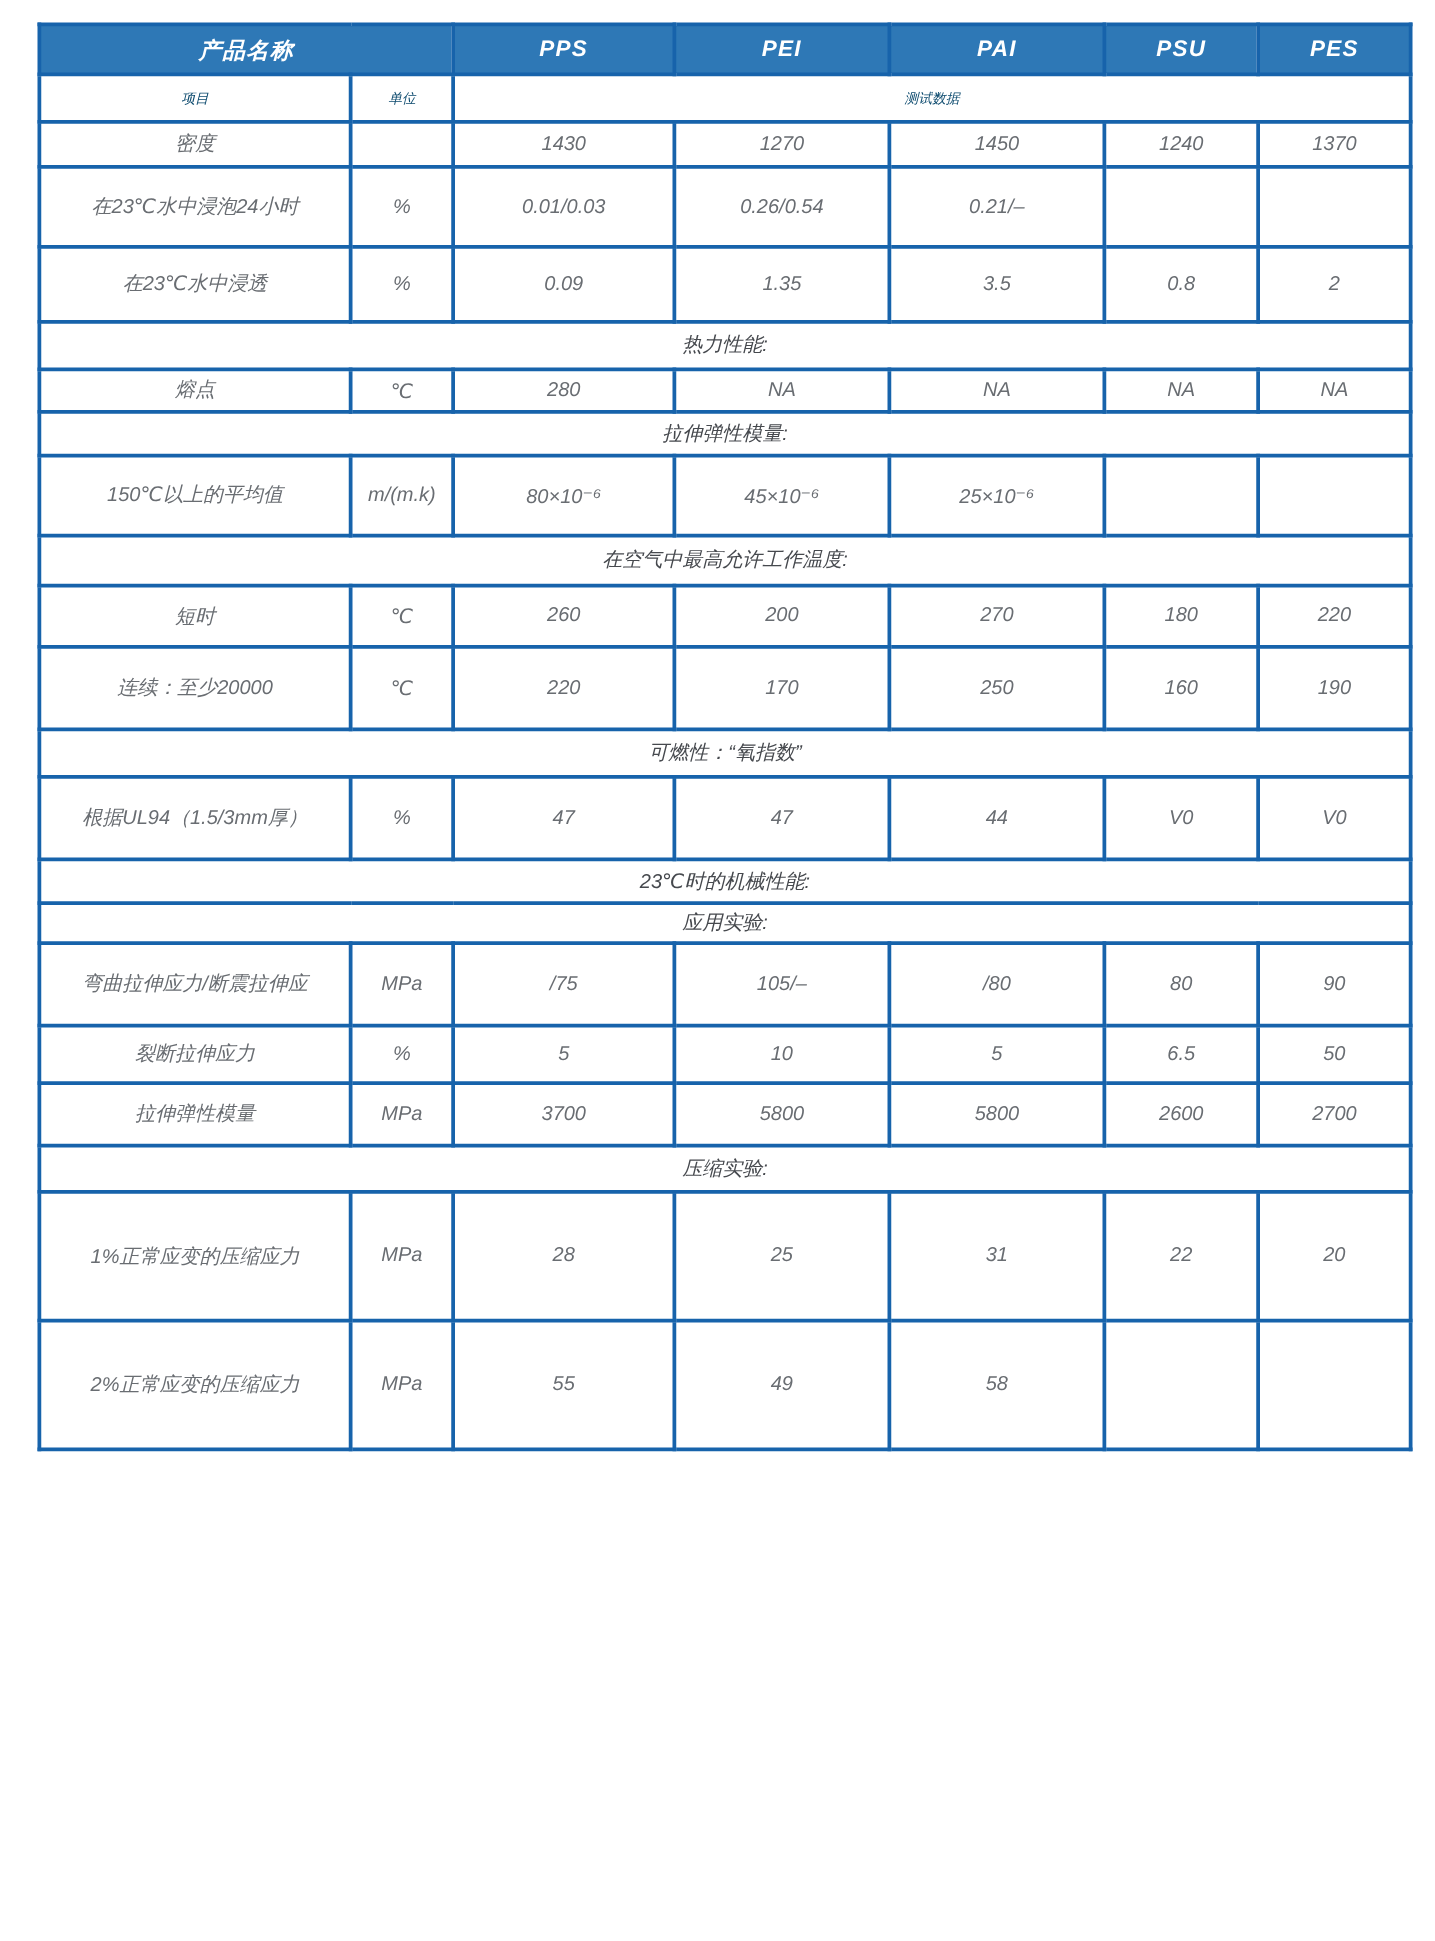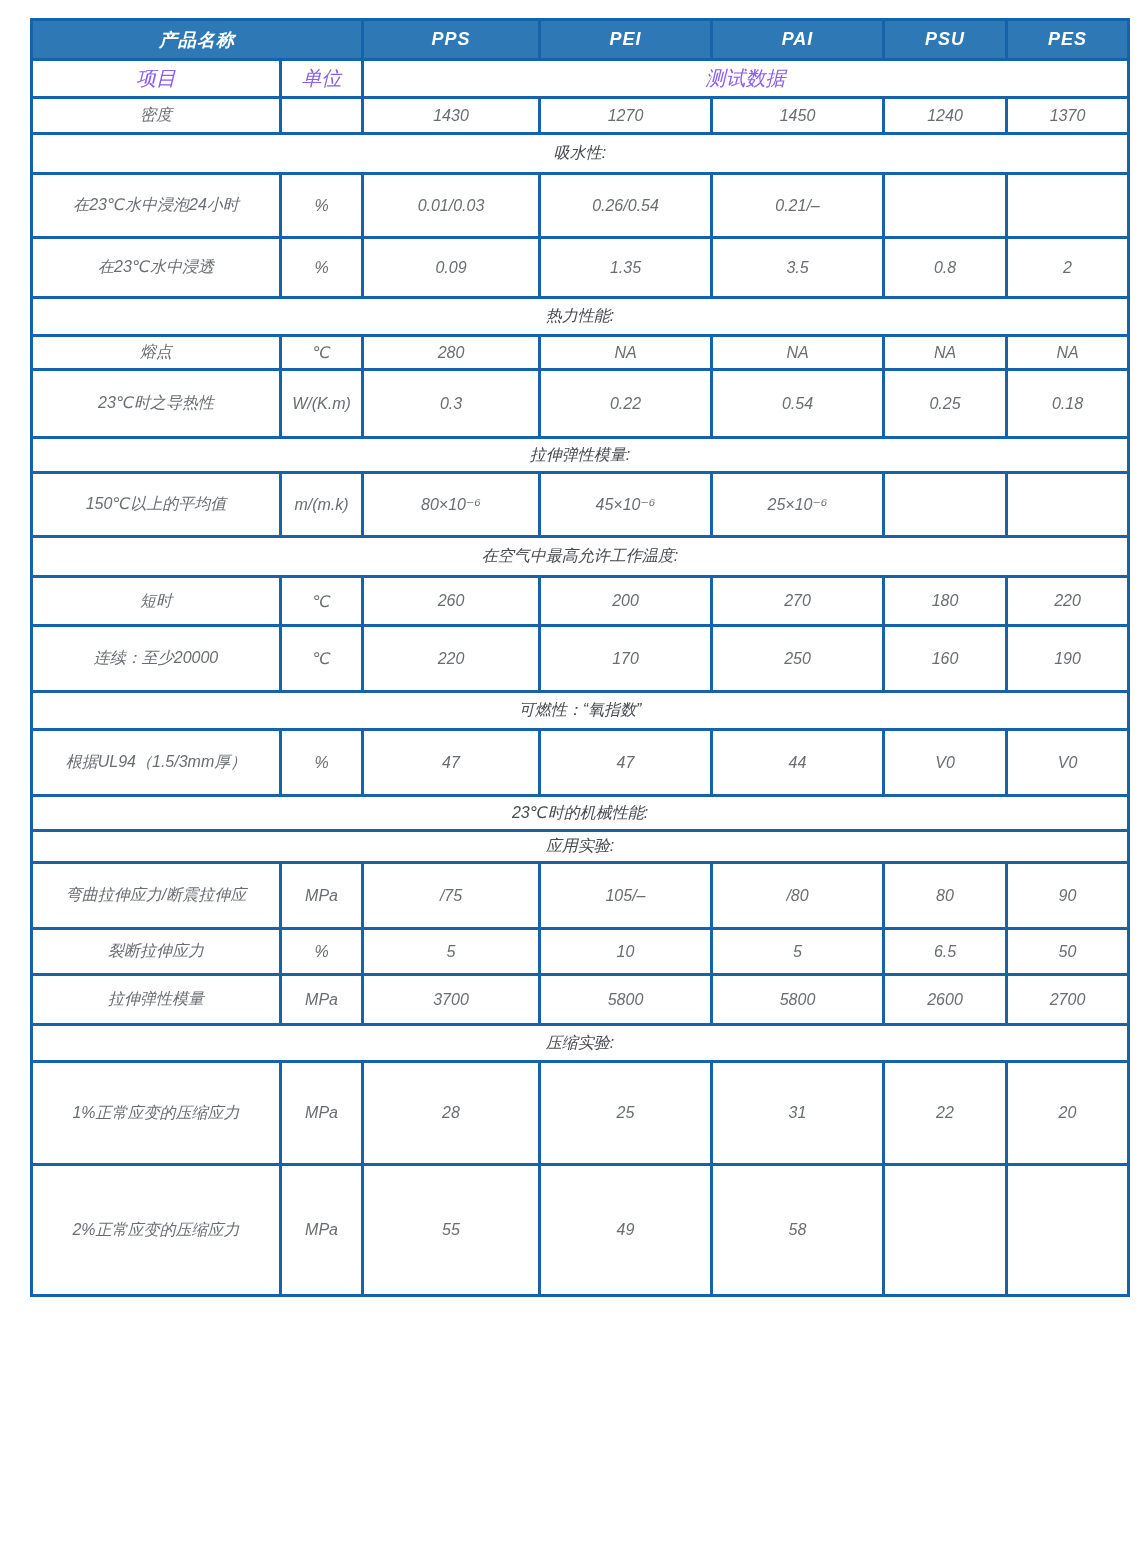--- a/index.html
+++ b/index.html
@@ -26,22 +26,22 @@
   th.product-cell {
     background:#2e78b6;
     color:#ffffff;
     font-size:18px;
     font-weight:bold;
     letter-spacing:1px;
   }
   tr.subhdr { height:38px; }
   tr.subhdr th {
     background:#ffffff;
-    color:#8b5cf6;
-    font-size:20px;
+    color:#0c4a6e;
+    font-size:11px;
     font-weight:normal;
   }
   td.label, td.val, td.unit {
     color:#696d72;
     font-size:16px;
     background:#ffffff;
   }
   td.section {
     text-align:left;
     padding-left:40px;
@@ -81,23 +81,20 @@
   <tbody>
       <tr style="height: 36px;">
         <td class="label">密度</td>
         <td class="unit"></td>
         <td class="val">1430</td>
         <td class="val">1270</td>
         <td class="val">1450</td>
         <td class="val">1240</td>
         <td class="val">1370</td>
       </tr>
-      <tr style="height: 40px;">
-        <td colspan="7" class="section">吸水性:</td>
-      </tr>
       <tr style="height: 64px;">
         <td class="label">在23℃水中浸泡24小时</td>
         <td class="unit">%</td>
         <td class="val">0.01/0.03</td>
         <td class="val">0.26/0.54</td>
         <td class="val">0.21/–</td>
         <td class="val"></td>
         <td class="val"></td>
       </tr>
       <tr style="height: 60px;">
@@ -113,29 +110,20 @@
         <td colspan="7" class="section">热力性能:</td>
       </tr>
       <tr style="height: 34px;">
         <td class="label">熔点</td>
         <td class="unit">℃</td>
         <td class="val">280</td>
         <td class="val">NA</td>
         <td class="val">NA</td>
         <td class="val">NA</td>
         <td class="val">NA</td>
-      </tr>
-      <tr style="height: 68px;">
-        <td class="label">23℃时之导热性</td>
-        <td class="unit">W/(K.m)</td>
-        <td class="val">0.3</td>
-        <td class="val">0.22</td>
-        <td class="val">0.54</td>
-        <td class="val">0.25</td>
-        <td class="val">0.18</td>
       </tr>
       <tr style="height: 35px;">
         <td colspan="7" class="section">拉伸弹性模量:</td>
       </tr>
       <tr style="height: 64px;">
         <td class="label">150℃以上的平均值</td>
         <td class="unit">m/(m.k)</td>
         <td class="val">80×10⁻⁶</td>
         <td class="val">45×10⁻⁶</td>
         <td class="val">25×10⁻⁶</td>
@@ -213,21 +201,21 @@
       </tr>
       <tr style="height: 103px;">
         <td class="label">1%正常应变的压缩应力</td>
         <td class="unit">MPa</td>
         <td class="val">28</td>
         <td class="val">25</td>
         <td class="val">31</td>
         <td class="val">22</td>
         <td class="val">20</td>
       </tr>
-      <tr style="height: 131px;">
+      <tr style="height: 103px;">
         <td class="label">2%正常应变的压缩应力</td>
         <td class="unit">MPa</td>
         <td class="val">55</td>
         <td class="val">49</td>
         <td class="val">58</td>
         <td class="val"></td>
         <td class="val"></td>
       </tr>
     </tbody>
 </table>

